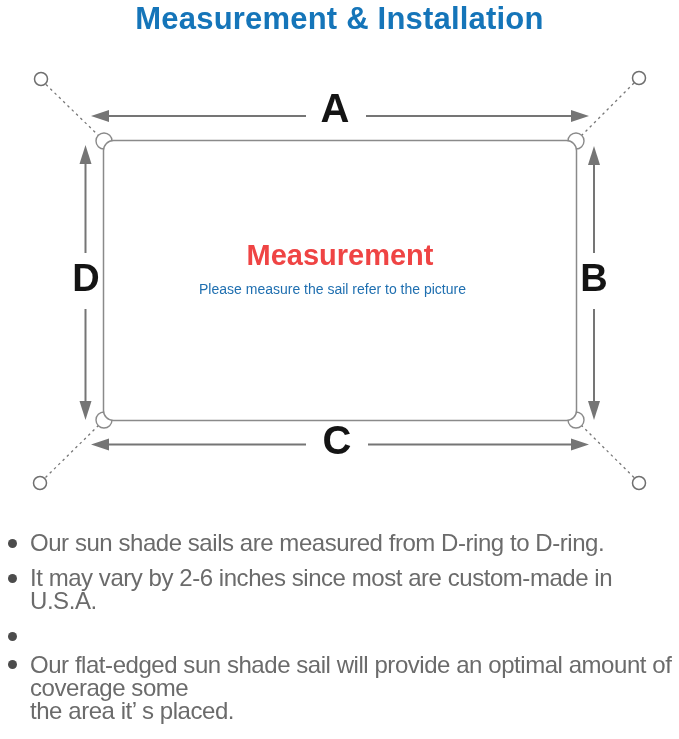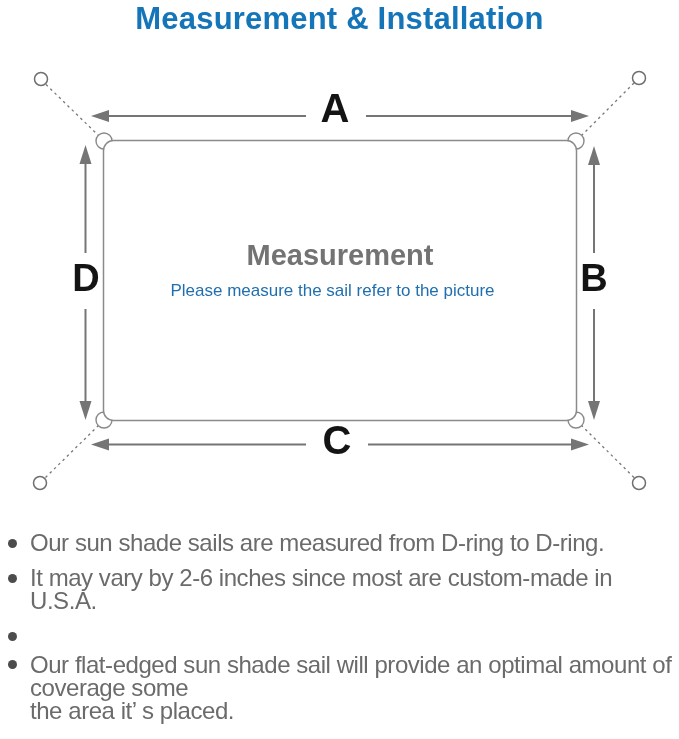--- a/index.html
+++ b/index.html
@@ -14,22 +14,22 @@
   .diagram{position:absolute;top:0;left:0;width:679px;height:520px;}
   .diagram svg{position:absolute;top:0;left:0;}
   .dim-label{
     position:absolute;font-weight:bold;color:#141414;line-height:1;text-align:center;
   }
   .dim-a{left:306px;top:88px;width:58px;font-size:40px;}
   .dim-c{left:308px;top:420px;width:58px;font-size:40px;}
   .dim-d{left:60px;top:259px;width:52px;font-size:38px;}
   .dim-b{left:568px;top:259px;width:52px;font-size:38px;}
   .center-text{position:absolute;left:103px;top:239px;width:474px;text-align:center;}
-  .center-title{margin:0;font-size:29px;font-weight:bold;color:#737373;}
-  .center-subtitle{margin:9px 15px 0 0;font-size:17px;color:#1f6fb0;}
+  .center-title{margin:0;font-size:29px;font-weight:bold;color:#ef4444;}
+  .center-subtitle{margin:9px 15px 0 0;font-size:14px;color:#1f6fb0;}
   .notes{position:absolute;left:6px;top:531px;width:670px;}
   .note{display:flex;align-items:flex-start;margin-bottom:12px;}
   .note-dot{
     flex:none;width:9px;height:9px;border-radius:50%;
     background:#4c4c4c;margin:7.5px 13px 0 2px;
   }
   .note-text{
     font-size:24px;line-height:23px;color:#6b6b6b;
     letter-spacing:-0.45px;white-space:pre-line;
   }

